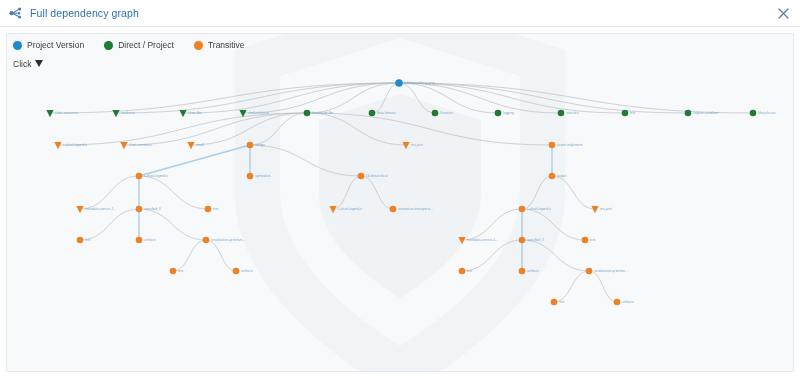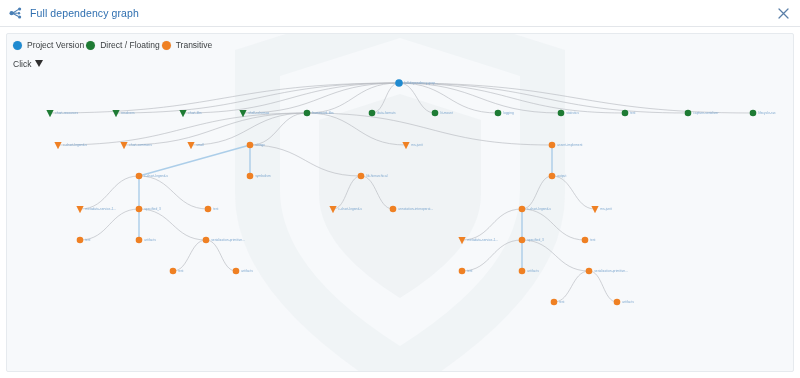--- a/index.html
+++ b/index.html
@@ -38,21 +38,21 @@
   .watermark{
     position:absolute;left:50%;top:-36px;transform:translateX(-50%);
     width:330px;height:400px;opacity:1;pointer-events:none;
   }
 
   
   .legend{
     position:absolute;left:6px;top:7px;display:flex;align-items:center;
     white-space:nowrap;z-index:4;
   }
-  .legend-item{display:flex;align-items:center;margin-right:2px;}
+  .legend-item{display:flex;align-items:center;margin-right:20px;}
   .legend-dot{
     width:9px;height:9px;border-radius:50%;margin-right:5px;flex:0 0 auto;
     box-shadow:0 0 0 .5px rgba(0,0,0,.05);
   }
   .legend-label{font-size:8.5px;color:#3c4043;line-height:1;}
 
   .hint{
     position:absolute;left:6px;top:25px;display:flex;align-items:flex-start;
     font-size:8.5px;color:#3c4043;z-index:4;white-space:nowrap;
   }
@@ -105,21 +105,21 @@
       <path d="M165 96 L246 122 L246 196 Q246 250 165 300 Q84 250 84 196 L84 122 Z" fill="#eef1f4" opacity=".8"></path>
     </svg>
 
     <div class="legend">
       <div class="legend-item">
         <span class="legend-dot" style="background:#1f8ad0"></span>
         <span class="legend-label">Project Version</span>
       </div>
       <div class="legend-item">
         <span class="legend-dot" style="background:#1e7b34"></span>
-        <span class="legend-label">Direct / Floating</span>
+        <span class="legend-label">Direct / Project</span>
       </div>
       <div class="legend-item">
         <span class="legend-dot" style="background:#ef8023"></span>
         <span class="legend-label">Transitive</span>
       </div>
     </div>
 
     <div class="hint">
       <span>Click</span>
       <span class="tri"></span>

